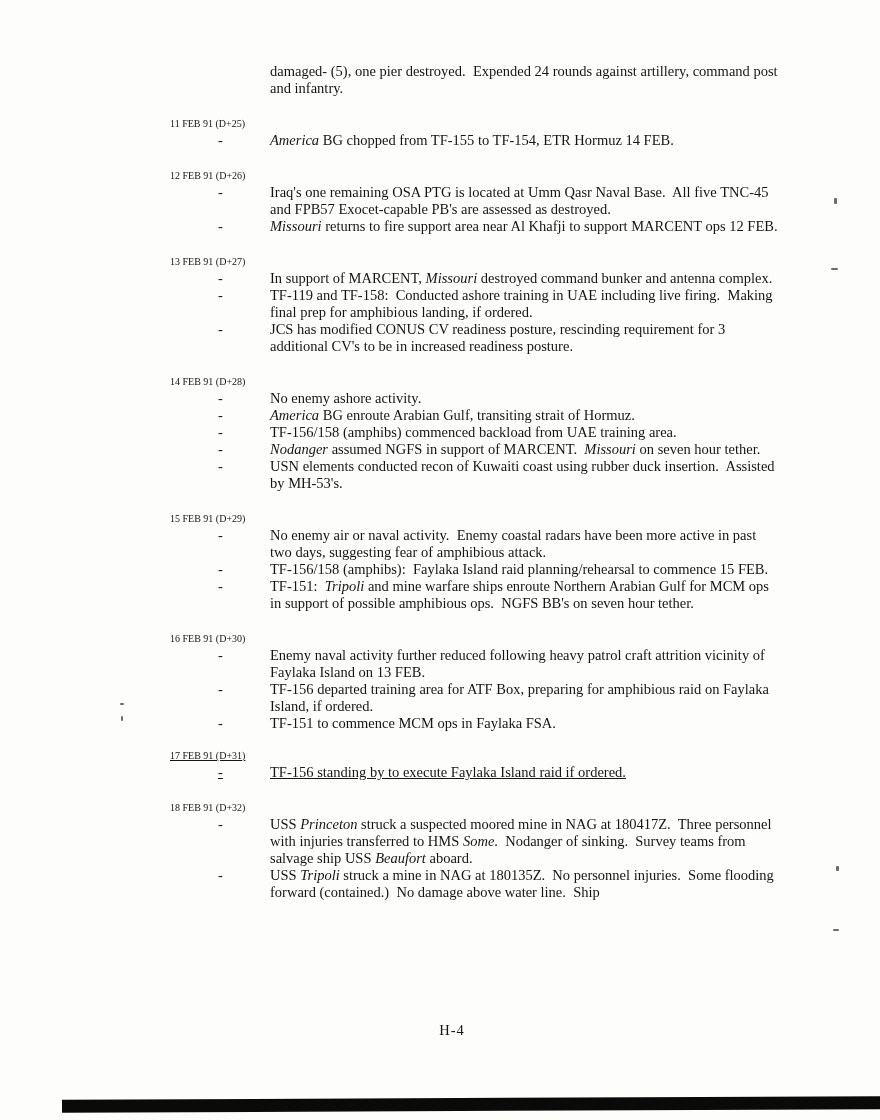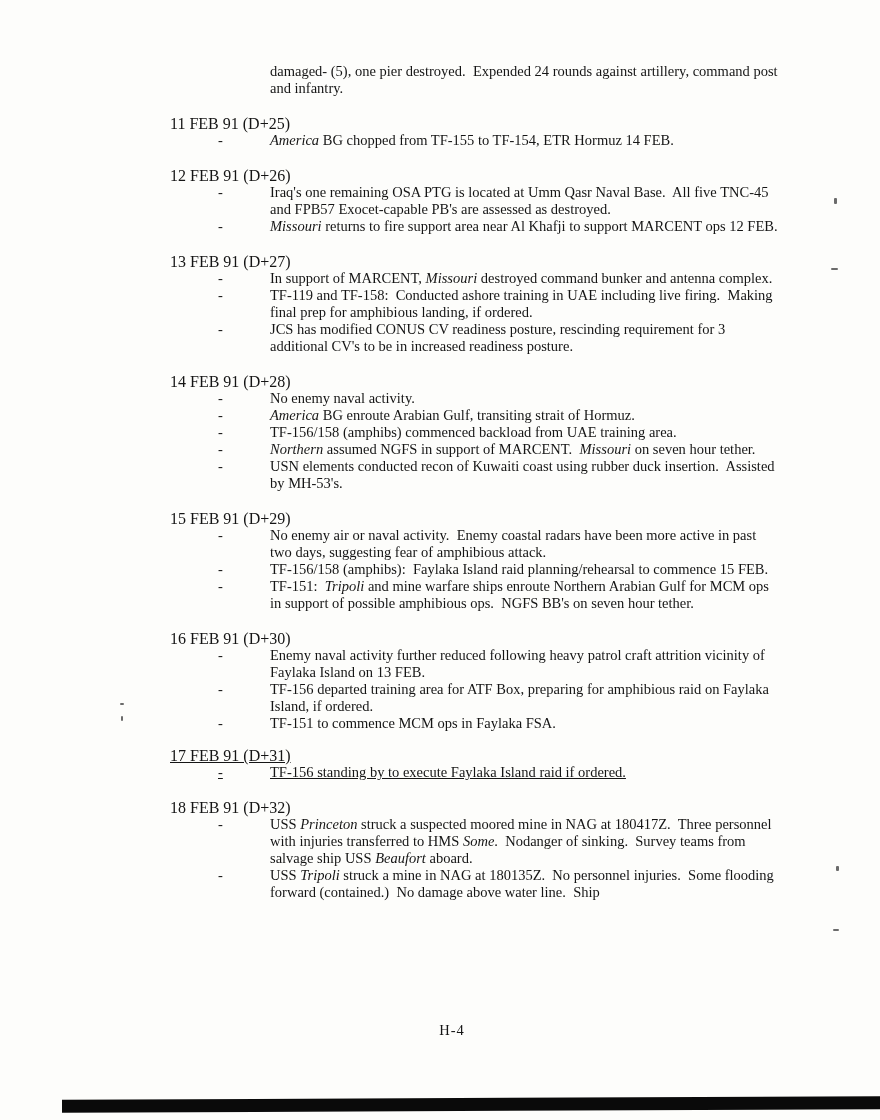--- a/index.html
+++ b/index.html
@@ -26,21 +26,21 @@
   }
   .cont-para {
     margin: 0 0 0 100px;
     width: 510px;
     white-space: pre-wrap;
   }
   .section { margin-top: 18px; }
   .section.tight { margin-top: 15px; text-decoration: underline; }
   .date-heading {
     margin: 0;
-    font-size: 16px;
+    font-size: 10px;
     font-weight: normal;
     line-height: 17px;
   }
   .item {
     display: flex;
     margin-left: 48px;
   }
   .dash {
     width: 52px;
     flex: 0 0 52px;
@@ -116,33 +116,33 @@
           </div>
           <div class="item">
             <span class="dash">-</span>
             <span class="item-text"><span>JCS has modified CONUS CV readiness posture, rescinding requirement for 3 additional CV's to be in increased readiness posture.</span></span>
           </div>
         </div>
         <div class="section">
           <h2 class="date-heading">14 FEB 91 (D+28)</h2>
           <div class="item">
             <span class="dash">-</span>
-            <span class="item-text"><span>No enemy naval activity.</span></span>
+            <span class="item-text"><span>No enemy ashore activity.</span></span>
           </div>
           <div class="item">
             <span class="dash">-</span>
             <span class="item-text"><span></span><i>America</i><span> BG enroute Arabian Gulf, transiting strait of Hormuz.</span></span>
           </div>
           <div class="item">
             <span class="dash">-</span>
             <span class="item-text"><span>TF-156/158 (amphibs) commenced backload from UAE training area.</span></span>
           </div>
           <div class="item">
             <span class="dash">-</span>
-            <span class="item-text"><span></span><i>Northern</i><span> assumed NGFS in support of MARCENT.  </span><i>Missouri</i><span> on seven hour tether.</span></span>
+            <span class="item-text"><span></span><i>Nodanger</i><span> assumed NGFS in support of MARCENT.  </span><i>Missouri</i><span> on seven hour tether.</span></span>
           </div>
           <div class="item">
             <span class="dash">-</span>
             <span class="item-text"><span>USN elements conducted recon of Kuwaiti coast using rubber duck insertion.  Assisted by MH-53's.</span></span>
           </div>
         </div>
         <div class="section">
           <h2 class="date-heading">15 FEB 91 (D+29)</h2>
           <div class="item">
             <span class="dash">-</span>

